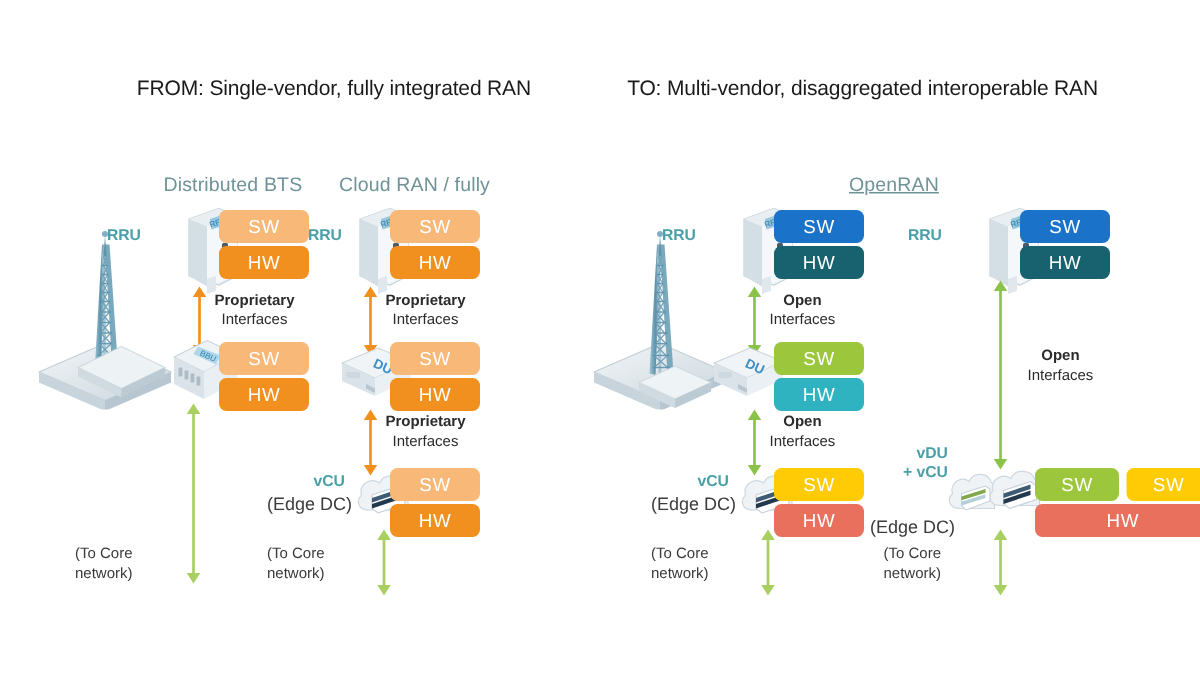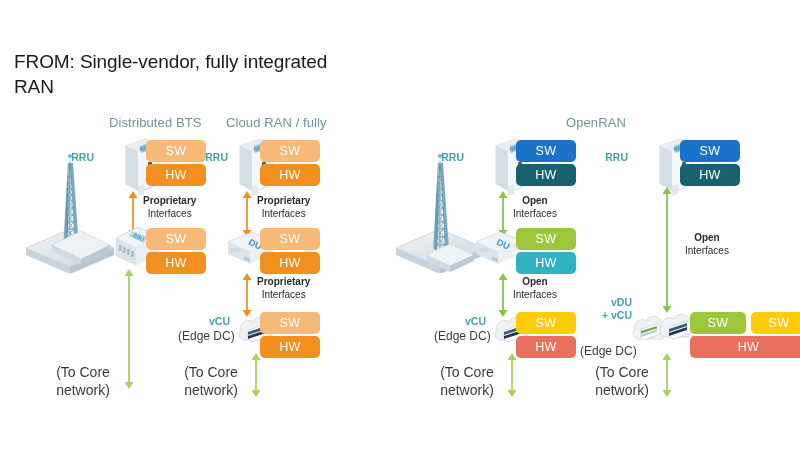--- a/index.html
+++ b/index.html
@@ -6,25 +6,26 @@
   html, body {
     width: 800px; height: 455px;
     background: #ffffff;
     font-family: "Liberation Sans", sans-serif;
     overflow: hidden;
   }
   #stage { position: relative; width: 800px; height: 455px; }
 
   .panel-title {
     position: absolute;
-    font-size: 19px;
+    font-size: 14px;
     line-height: 1.32;
     color: #1a1a1a;
     letter-spacing: -0.1px;
     width: 340px;
+    text-align: right;
   }
   #title-from { left: 14px; top: 49px; }
   #title-to   { left: 392px; top: 49px; }
 
   .col-header {
     position: absolute;
     font-size: 13px;
     color: #6f9398;
     letter-spacing: 0.1px;
     white-space: nowrap;
@@ -62,43 +63,44 @@
     position: absolute;
     font-size: 10px;
     color: #2b2b2b;
     line-height: 1.28;
     white-space: nowrap;
     text-align: center;
   }
   .iface b { font-weight: bold; display: block; }
   .core-label {
     position: absolute;
-    font-size: 14px;
+    font-size: 10px;
     color: #3b3b3b;
     line-height: 1.3;
     white-space: nowrap;
-    text-align: center;
+    text-align: left;
   }
 
   
   .arrow { position: absolute; }
 
   
   .art { position: absolute; }
 </style>
 </head>
 <body>
 
 <div id="stage">
 
   <div class="panel-title" id="title-from">FROM: Single-vendor, fully integrated RAN</div>
+  <div class="panel-title" id="title-to">TO: Multi-vendor, disaggregated interoperable RAN</div>
 
   <div class="col-header" style="left:109px; top:115px;">Distributed BTS</div>
   <div class="col-header" style="left:226px; top:115px;">Cloud RAN / fully</div>
-  <div class="col-header" style="left:566px; top:115px;">OpenRAN</div>
+  <div class="col-header" style="left:566px; top:115px;text-decoration:underline;">OpenRAN</div>
 
   <svg class="art" style="left:22px; top:133px;" width="96" height="140" viewBox="0 0 96 140">
     <defs>
       <linearGradient id="base1" x1="0" y1="0" x2="1" y2="1">
         <stop offset="0" stop-color="#f2f5f7"></stop>
           <stop offset="1" stop-color="#ccd7de"></stop>
       </linearGradient>
       <linearGradient id="twr1" x1="0" y1="0" x2="1" y2="0">
         <stop offset="0" stop-color="#9fc4d4"></stop>
           <stop offset="0.5" stop-color="#5d93ab"></stop>

